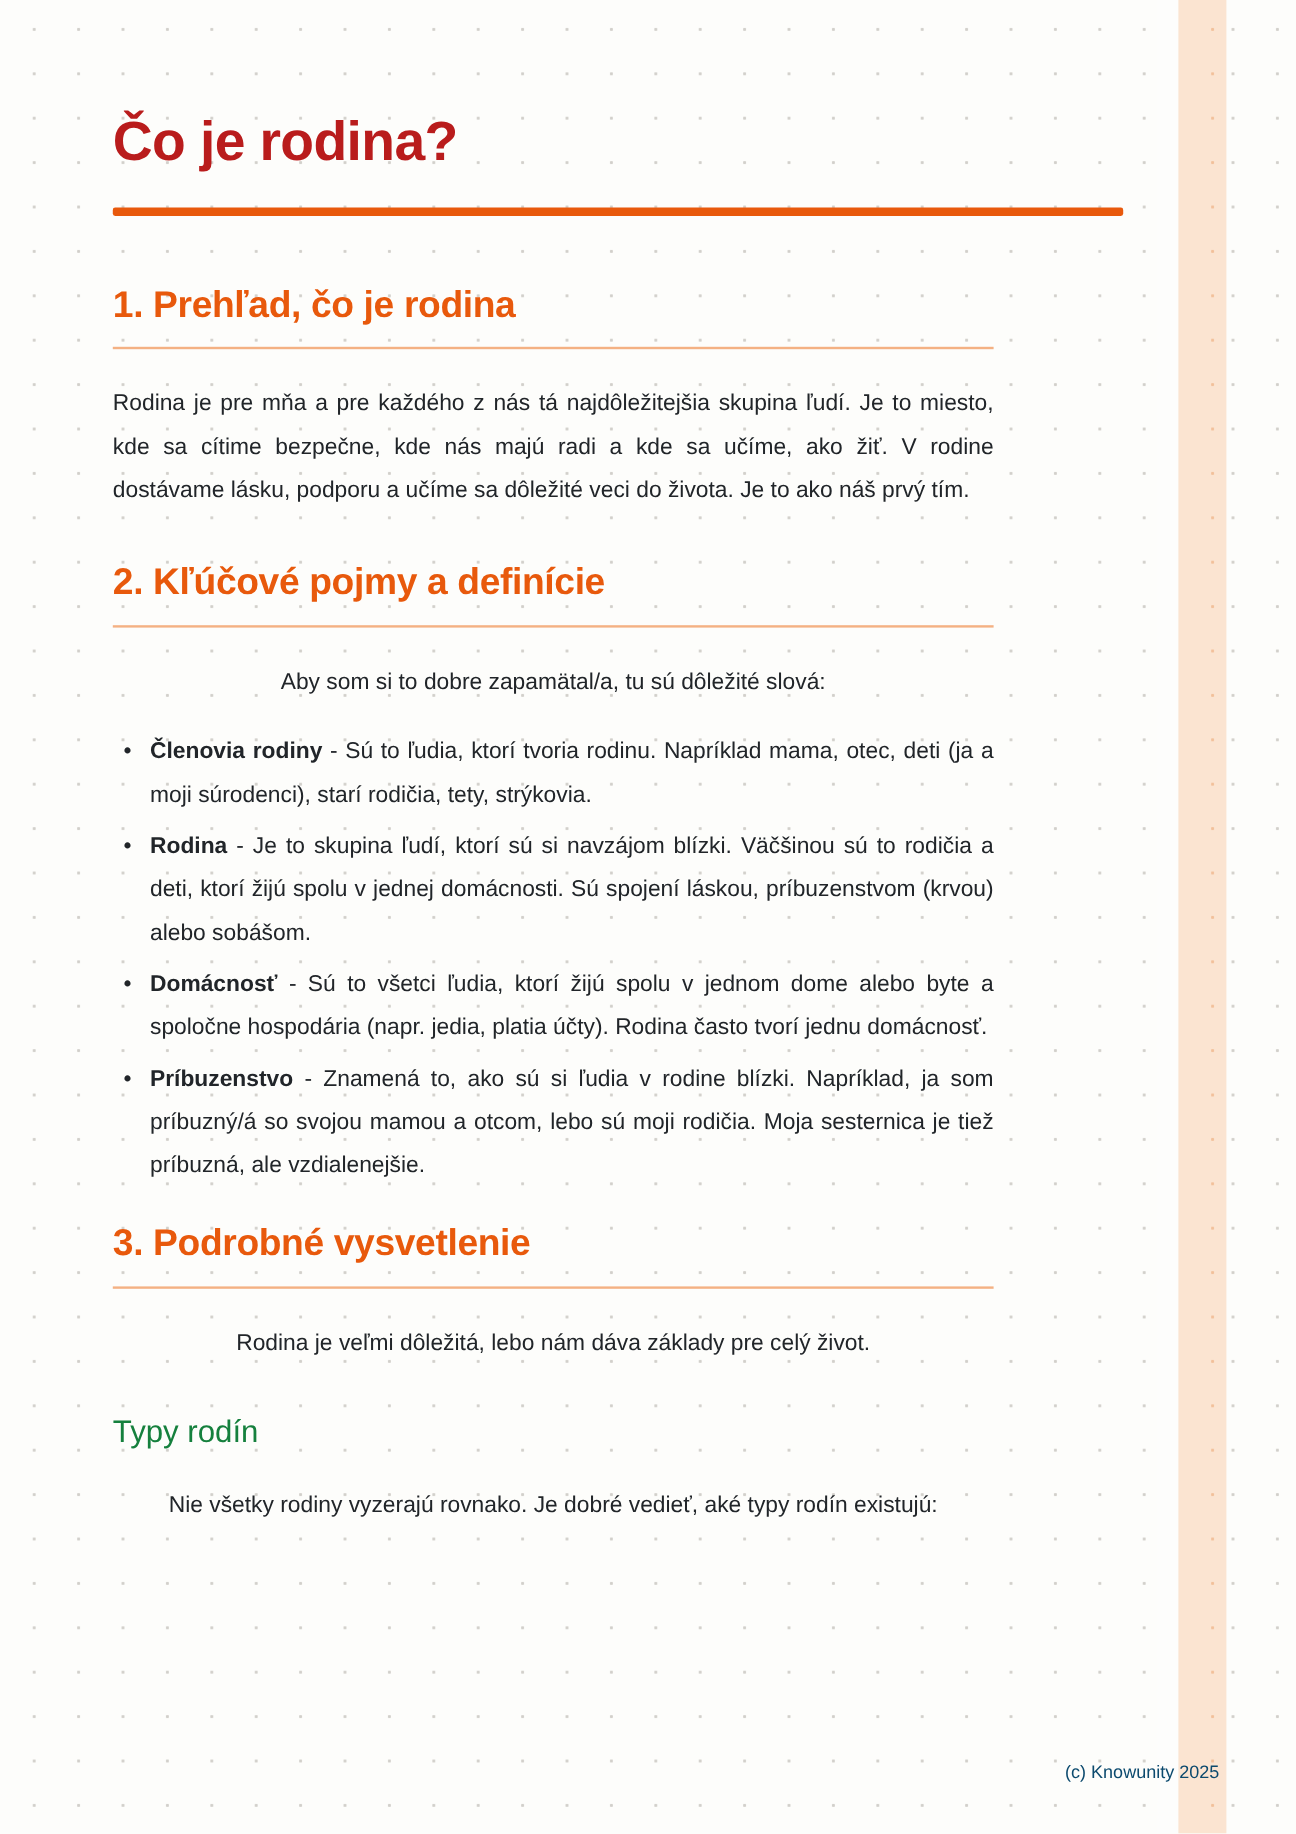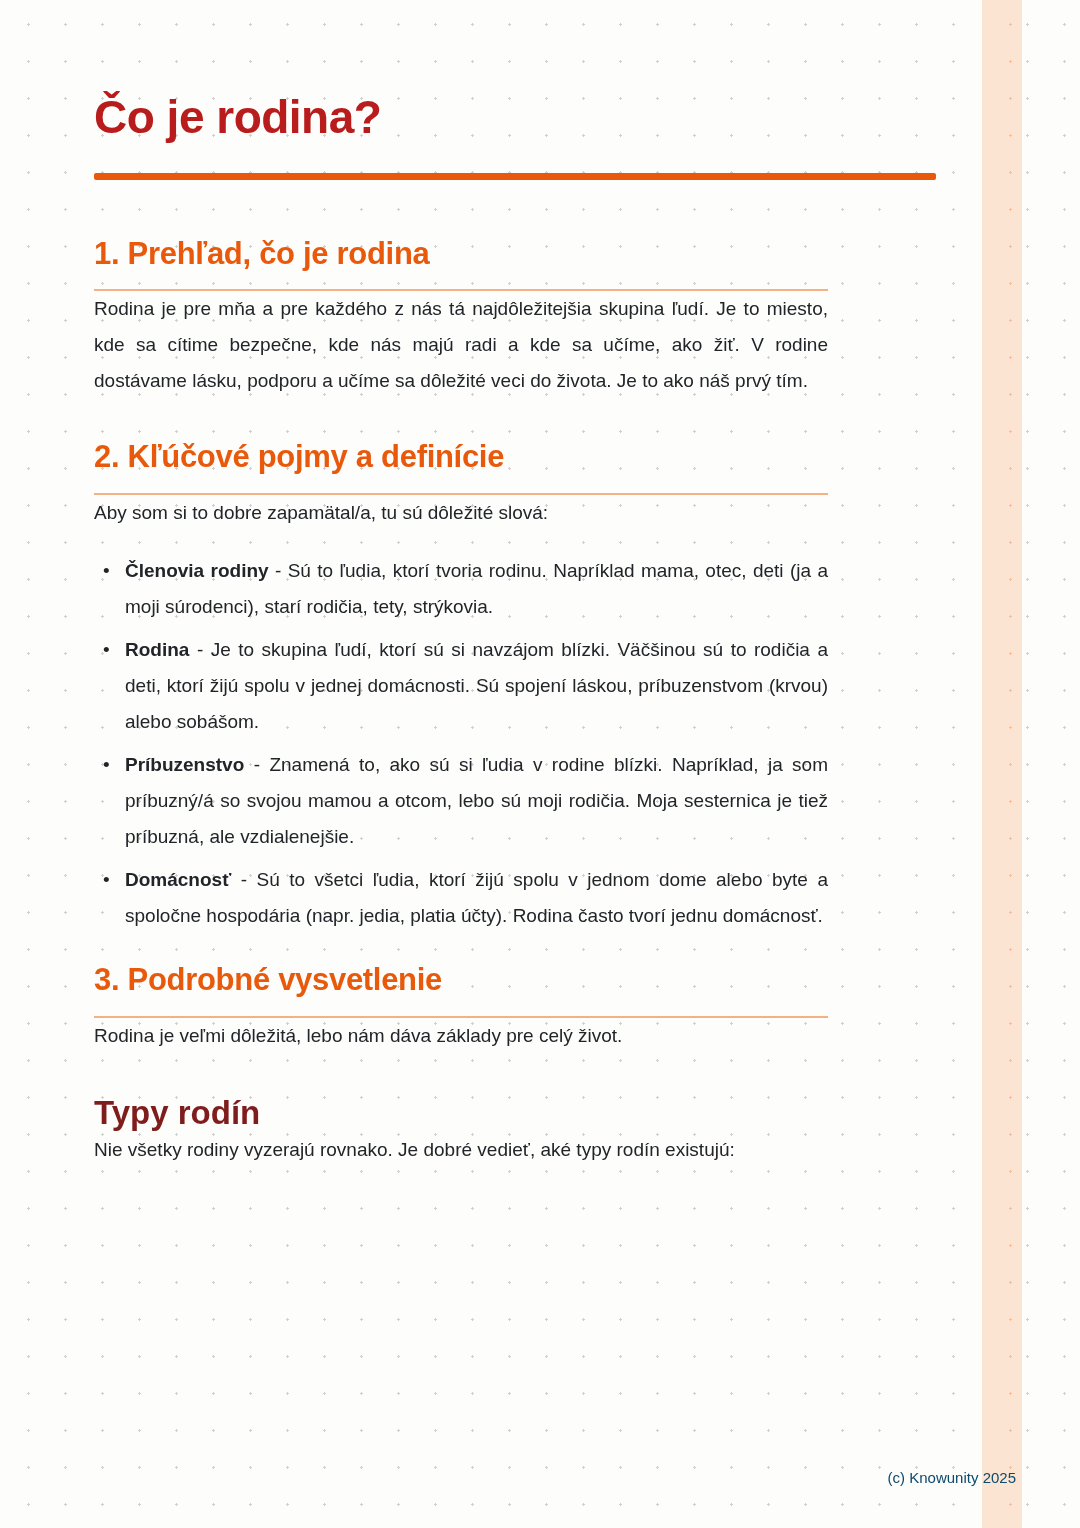--- a/index.html
+++ b/index.html
@@ -68,33 +68,34 @@
     padding-bottom: 18px;
     border-bottom: 2px solid #f4b183;
   }
 
   .h2-1 { margin-top: 56px; }
   .h2-2 { margin-top: 40px; }
   .h2-3 { margin-top: 28px; }
 
   h3.sub-heading {
     margin-top: 40px;
-    font-size: 33px;
-    font-weight: 700;
-    color: #7f1d1d;
+    font-size: 26px;
+    font-weight: 400;
+    color: #15803d;
   }
 
   p.body-text {
+    margin-top: 28px;
     width: 734px;
     font-size: 19px;
     line-height: 36px;
     text-align: justify;
   }
 
-  p.body-text.plain { text-align: left; }
+  p.body-text.plain { text-align: center; }
 
   ul.term-list {
     margin-top: 22px;
     width: 734px;
     list-style: none;
   }
 
   ul.term-list > li {
     position: relative;
     padding-left: 31px;
@@ -176,24 +177,24 @@
   <p class="body-text plain">Aby som si to dobre zapamätal/a, tu sú dôležité slová:</p>
 
   <ul class="term-list">
     <li>
       <span class="term">Členovia rodiny</span><span> - Sú to ľudia, ktorí tvoria rodinu. Napríklad mama, otec, deti (ja a moji súrodenci), starí rodičia, tety, strýkovia.</span>
     </li>
     <li>
       <span class="term">Rodina</span><span> - Je to skupina ľudí, ktorí sú si navzájom blízki. Väčšinou sú to rodičia a deti, ktorí žijú spolu v jednej domácnosti. Sú spojení láskou, príbuzenstvom (krvou) alebo sobášom.</span>
     </li>
     <li>
+      <span class="term">Domácnosť</span><span> - Sú to všetci ľudia, ktorí žijú spolu v jednom dome alebo byte a spoločne hospodária (napr. jedia, platia účty). Rodina často tvorí jednu domácnosť.</span>
+    </li>
+    <li>
       <span class="term">Príbuzenstvo</span><span> - Znamená to, ako sú si ľudia v rodine blízki. Napríklad, ja som príbuzný/á so svojou mamou a otcom, lebo sú moji rodičia. Moja sesternica je tiež príbuzná, ale vzdialenejšie.</span>
-    </li>
-    <li>
-      <span class="term">Domácnosť</span><span> - Sú to všetci ľudia, ktorí žijú spolu v jednom dome alebo byte a spoločne hospodária (napr. jedia, platia účty). Rodina často tvorí jednu domácnosť.</span>
     </li>
   </ul>
 
   <h2 class="section-heading h2-3">3. Podrobné vysvetlenie</h2>
   <p class="body-text plain">Rodina je veľmi dôležitá, lebo nám dáva základy pre celý život.</p>
 
   <h3 class="sub-heading">Typy rodín</h3>
   <p class="body-text plain">Nie všetky rodiny vyzerajú rovnako. Je dobré vedieť, aké typy rodín existujú:</p>
 
 

